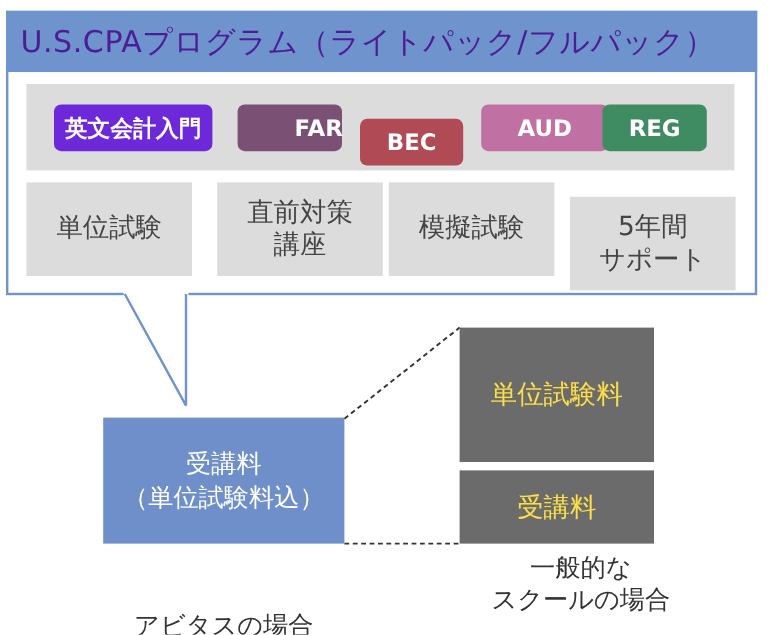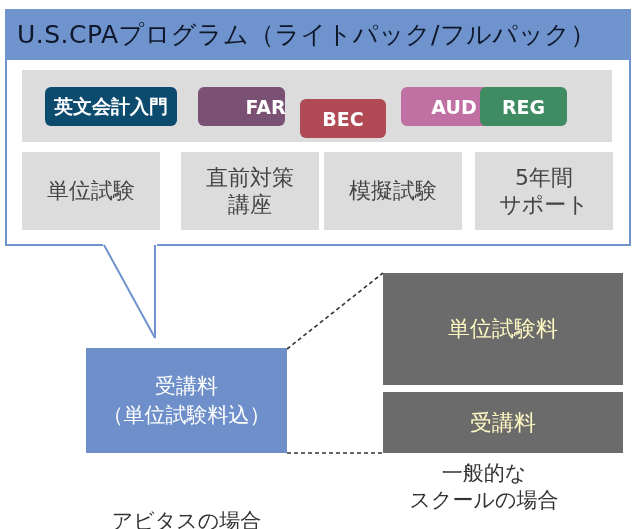--- a/index.html
+++ b/index.html
@@ -2,58 +2,58 @@
 <html><head>
   <meta charset="utf-8">
   <style>
     html, body { margin: 0; padding: 0; background: #ffffff; }
     body { width: 640px; height: 529px; position: relative; overflow: hidden;
            font-family: "DejaVu Sans", "Liberation Sans", sans-serif; }
     .abs { position: absolute; box-sizing: border-box; }
     #frame { left: 5px; top: 9px; width: 626px; height: 237px;
              border: 2px solid #6f93cc; background: #fff; }
     #title-bar { left: 5px; top: 9px; width: 626px; height: 51px; background: #6e93cd;
-                 color: #0f172a; font-size: 25px; display: flex; align-items: center;
+                 color: #4c1d95; font-size: 25px; display: flex; align-items: center;
                  padding-left: 12px; letter-spacing: 0.5px; }
     #subjects-band { left: 22px; top: 70px; width: 590px; height: 72px; background: #dcdcdc; }
     .badge { top: 87px; height: 39px; border-radius: 6px; color: #fff; font-weight: bold;
              font-size: 19px; display: flex; align-items: center; justify-content: center; }
     .feature { top: 152px; width: 138px; height: 78px; background: #dcdcdc; color: #444;
                font-size: 22px; display: flex; align-items: center; justify-content: center;
                text-align: center; line-height: 1.25; white-space: pre-line; }
     #tail-svg { left: 0; top: 0; width: 640px; height: 529px; pointer-events: none; }
     #abitus-box { left: 86px; top: 348px; width: 201px; height: 105px; background: #6e8fc9;
                   color: #fff; font-size: 21px; display: flex; align-items: center;
                   justify-content: center; text-align: center; line-height: 1.35; white-space: pre-line; }
-    .dark-box { left: 383px; width: 240px; background: #6b6b6b; color: #fef9c3; font-size: 22px;
+    .dark-box { left: 383px; width: 162px; background: #6b6b6b; color: #fde047; font-size: 22px;
                 display: flex; align-items: center; justify-content: center; }
     #exam-fee-box { top: 273px; height: 112px; }
     #tuition-box { top: 392px; height: 61px; }
     .caption { color: #333; font-size: 21px; text-align: center; line-height: 1.3; white-space: pre-line; }
     #abitus-caption { left: 86px; top: 460px; width: 201px; margin-top: 48px; }
     #general-caption { left: 383px; top: 460px; width: 202px; }
   </style>
 </head>
 <body>
 
 <div id="frame" class="abs"></div>
 <div id="title-bar" class="abs">U.S.CPAプログラム（ライトパック/フルパック）</div>
 
 <div id="subjects-band" class="abs"></div>
-<div class="abs badge" style="left: 45px; width: 132px; background: #0c4a6e;">英文会計入門</div>
+<div class="abs badge" style="left: 45px; width: 132px; background: #6d28d9;">英文会計入門</div>
 <div class="abs badge" style="left: 198px; width: 87px; background: rgb(122, 80, 117); padding-left: 48px;">FAR</div>
 <div class="abs badge" style="left: 300px; width: 86px; background: rgb(176, 74, 85); margin-top: 12px;">BEC</div>
 <div class="abs badge" style="left: 401px; width: 106px; background: rgb(193, 112, 163); text-align: right;">AUD</div>
-<div class="abs badge" style="left: 480px; width: 87px; background: rgb(63, 140, 98);">REG</div>
+<div class="abs badge" style="left: 502px; width: 87px; background: rgb(63, 140, 98);">REG</div>
 
 <div class="abs feature" style="left:22px;">単位試験</div>
 <div class="abs feature" style="left:181px;">直前対策
 講座</div>
 <div class="abs feature" style="left:324px;">模擬試験</div>
-<div class="abs feature" style="left:475px;">5年間
+<div class="abs feature" style="left:475px;margin-top:12px;">5年間
 サポート</div>
 
 <svg id="tail-svg" class="abs" viewBox="0 0 640 529">
   <rect x="103" y="243" width="54" height="6" fill="#ffffff"></rect>
   <polyline points="104,245 155,338 155,245" fill="none" stroke="#6f93cc" stroke-width="2"></polyline>
   <line x1="287" y1="349" x2="383" y2="273" stroke="#333" stroke-width="1.6" stroke-dasharray="4,3"></line>
   <line x1="287" y1="453" x2="383" y2="453" stroke="#333" stroke-width="1.6" stroke-dasharray="4,3"></line>
 </svg>
 
 <div id="abitus-box" class="abs">受講料

